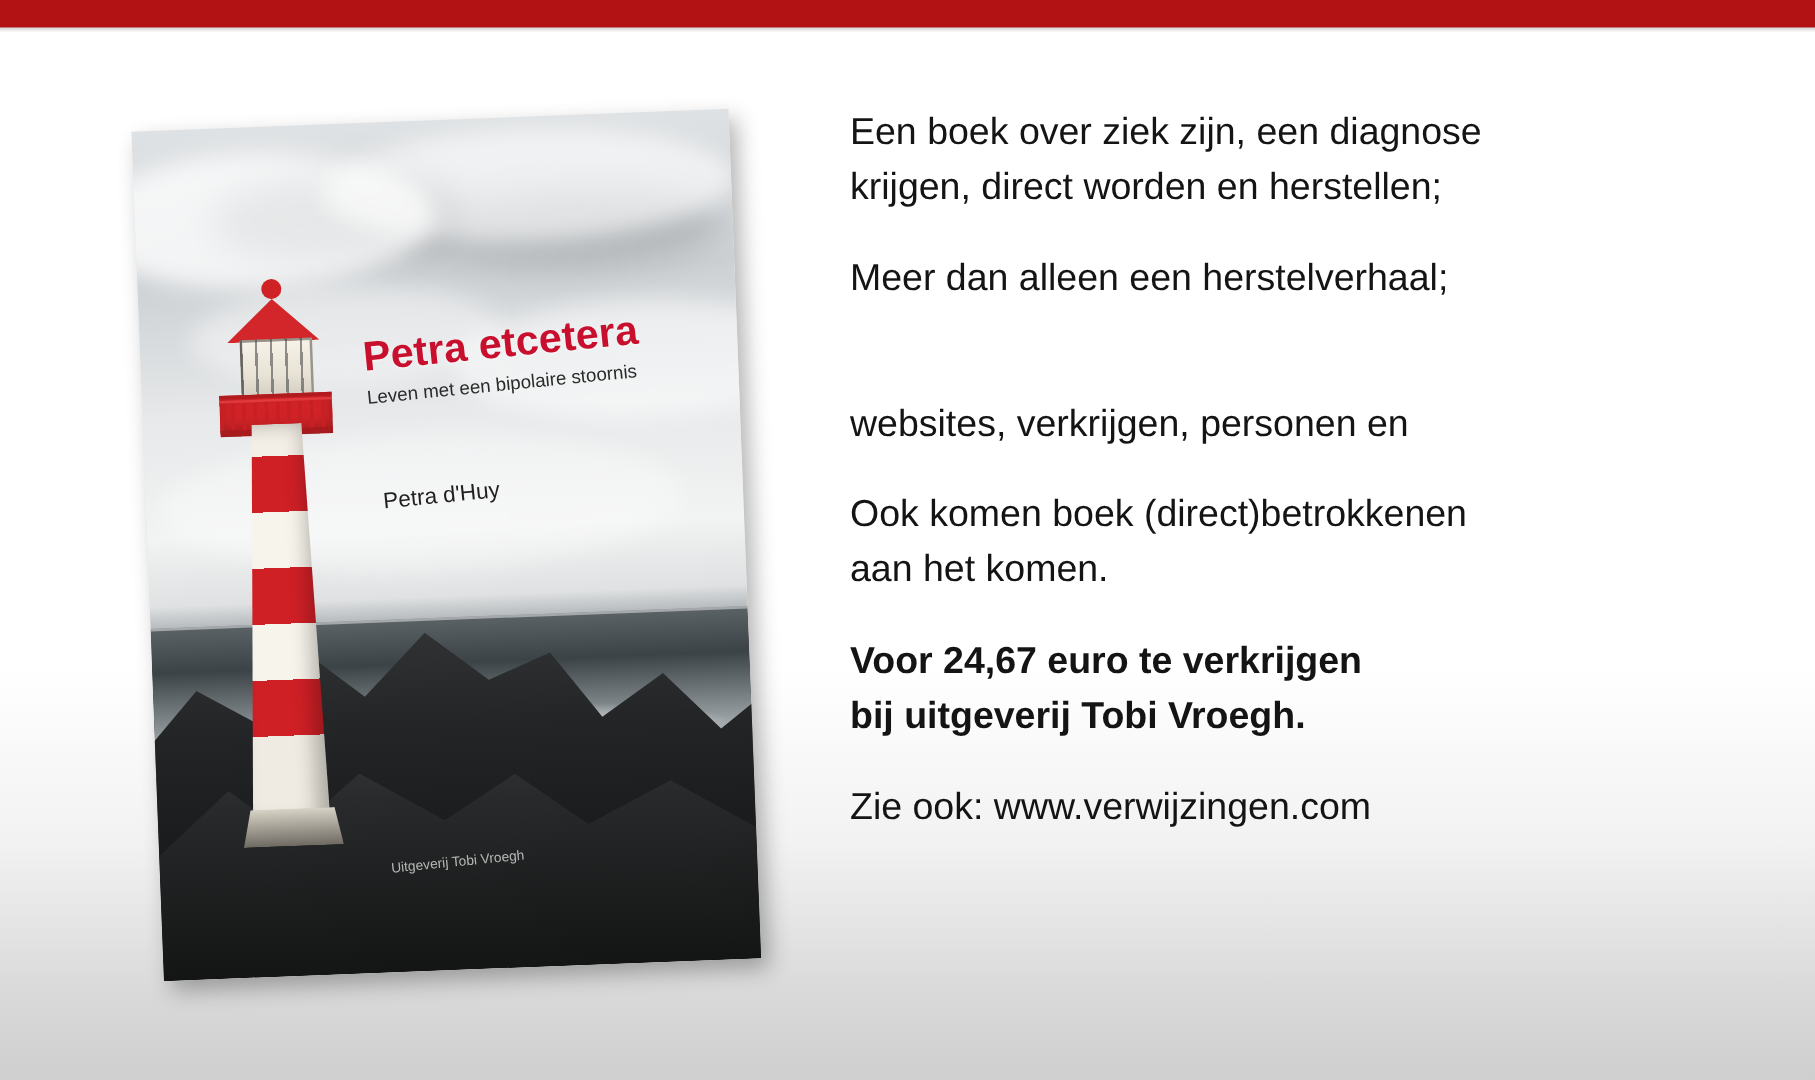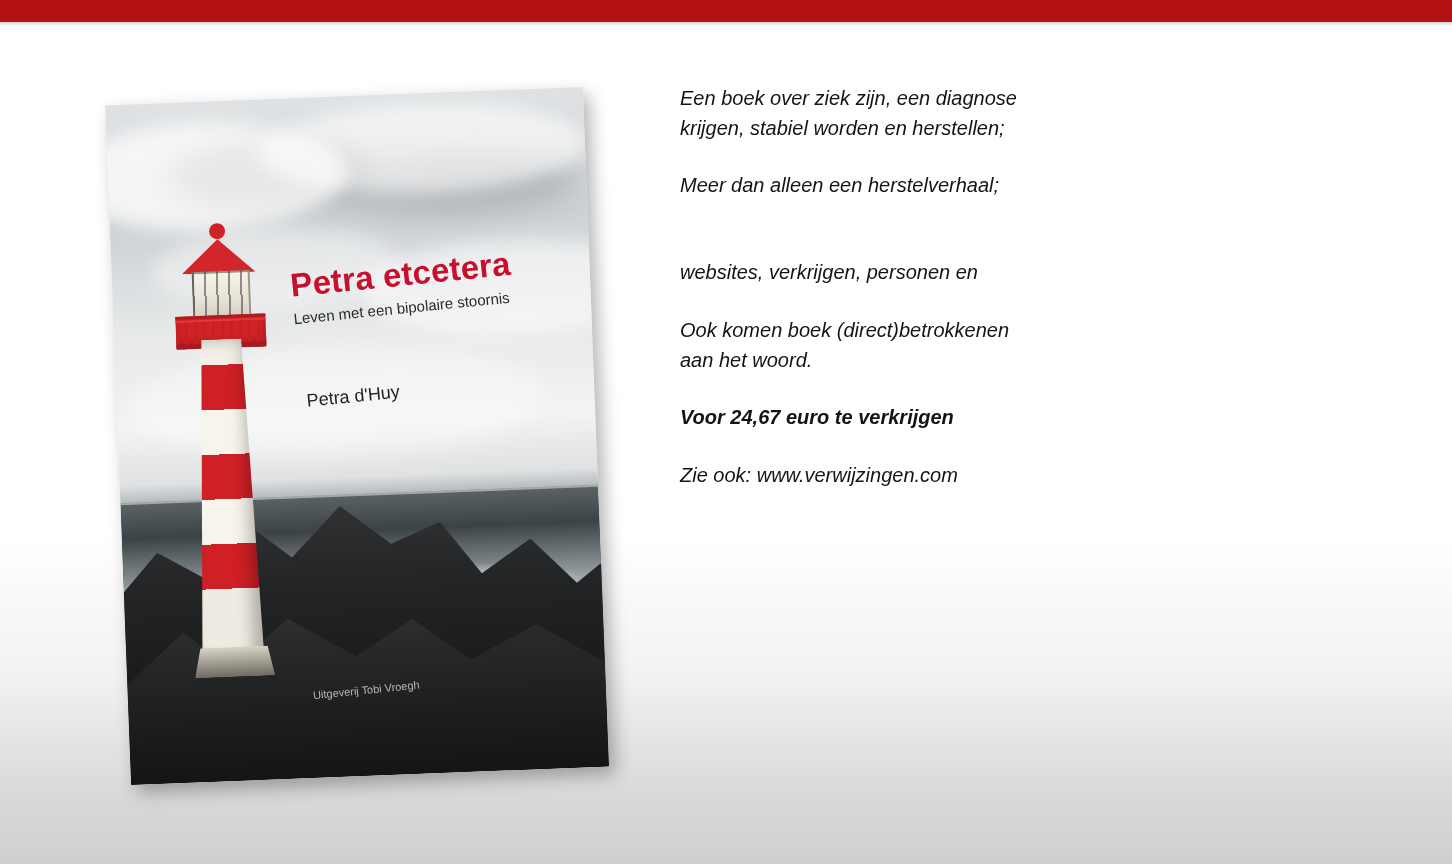--- a/index.html
+++ b/index.html
@@ -265,23 +265,22 @@
     opacity: .85;
   }
 
   
   .text-col {
     position: absolute;
     left: 680px;
     top: 84px;
     width: 700px;
     color: #141414;
-    font-size: 20px;
+    font-size: 30px;
     line-height: 1.48;
-    font-style: italic;
   }
   .para {
     margin: 0 0 28px 0;
   }
   .para.bold {
     font-weight: bold;
   }
   .para.last {
     margin-bottom: 0;
   }
@@ -326,39 +325,40 @@
       <div class="cover-sub">Leven met een bipolaire stoornis</div>
       <div class="cover-author">Petra d'Huy</div>
       <div class="cover-publisher">Uitgeverij Tobi Vroegh</div>
     </div>
   </div>
 
   <div class="text-col">
 
     <p class="para">
       <span>Een boek over ziek zijn, een diagnose</span><br>
-      <span>krijgen, stabiel worden en herstellen;</span>
+      <span>krijgen, direct worden en herstellen;</span>
     </p>
 
     <p class="para">
       <span>Meer dan alleen een herstelverhaal;</span>
     </p>
 
     <p class="para">
       <br>
       <span>websites, verkrijgen, personen en</span><br>
     </p>
 
     <p class="para">
       <span>Ook komen boek (direct)betrokkenen</span><br>
-      <span>aan het woord.</span>
+      <span>aan het komen.</span>
     </p>
 
     <p class="para bold">
       <span>Voor 24,67 euro te verkrijgen</span><br>
+      <span>bij uitgeverij Tobi Vroegh.</span>
     </p>
 
     <p class="para last">
       <span>Zie ook: www.verwijzingen.com</span>
     </p>
 
   </div>
 </div>
 
 </body></html>

